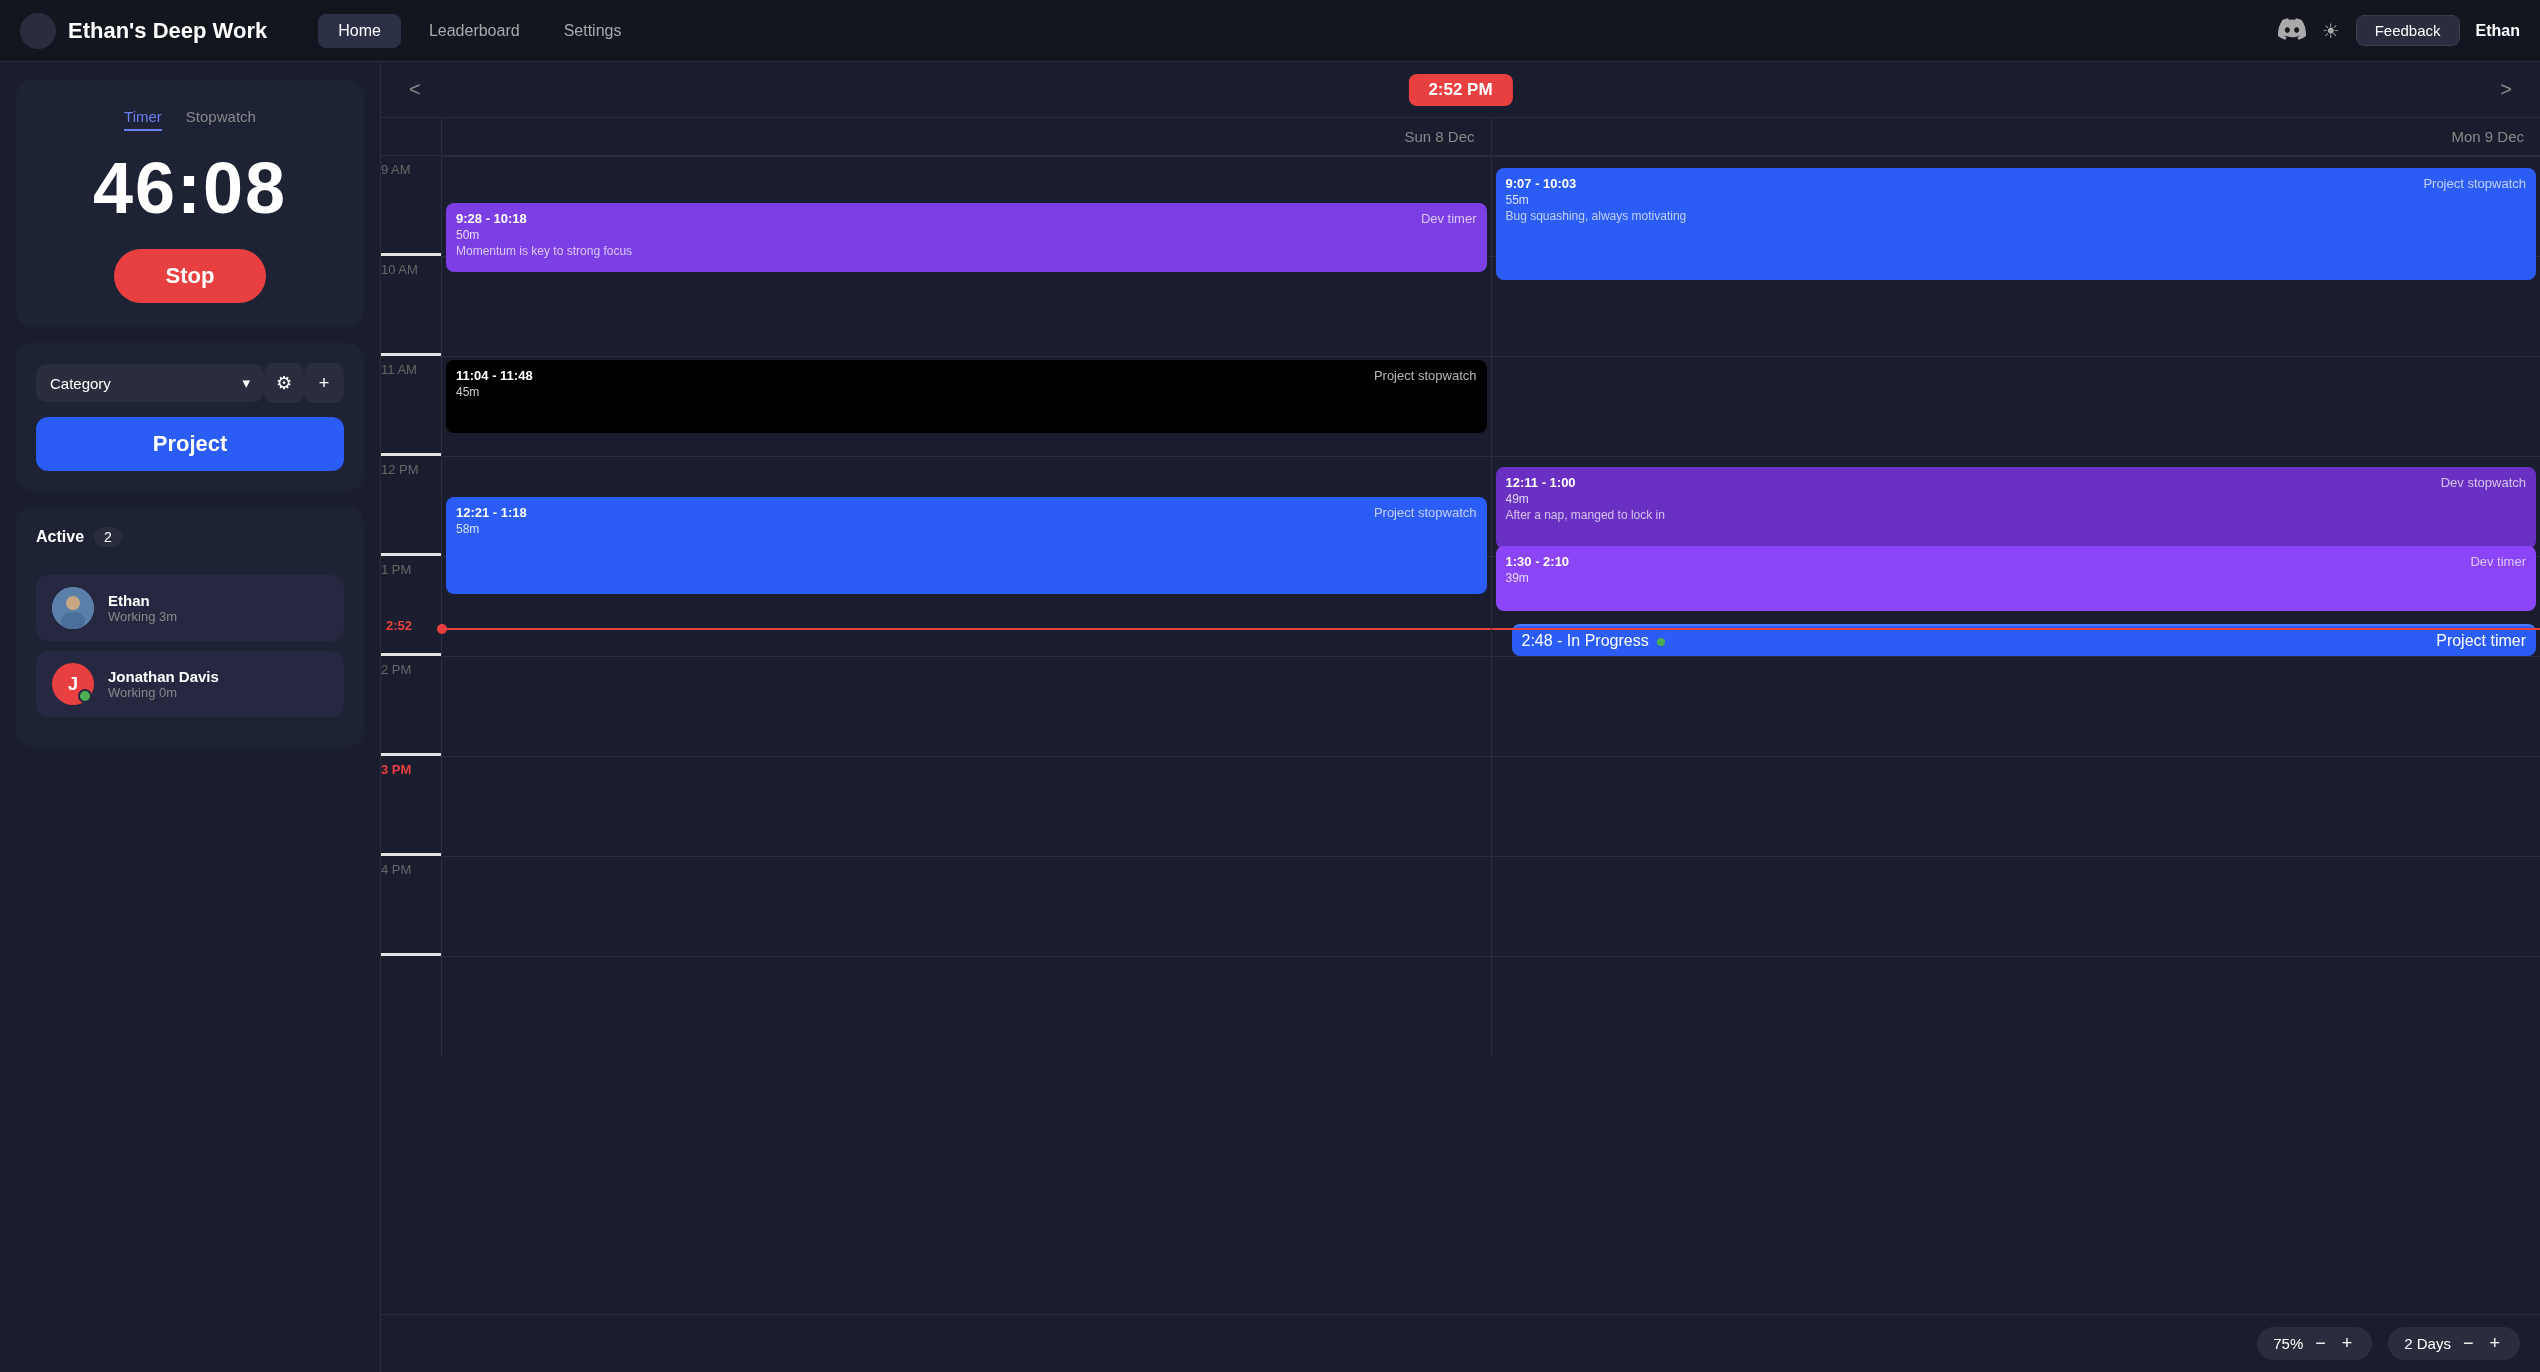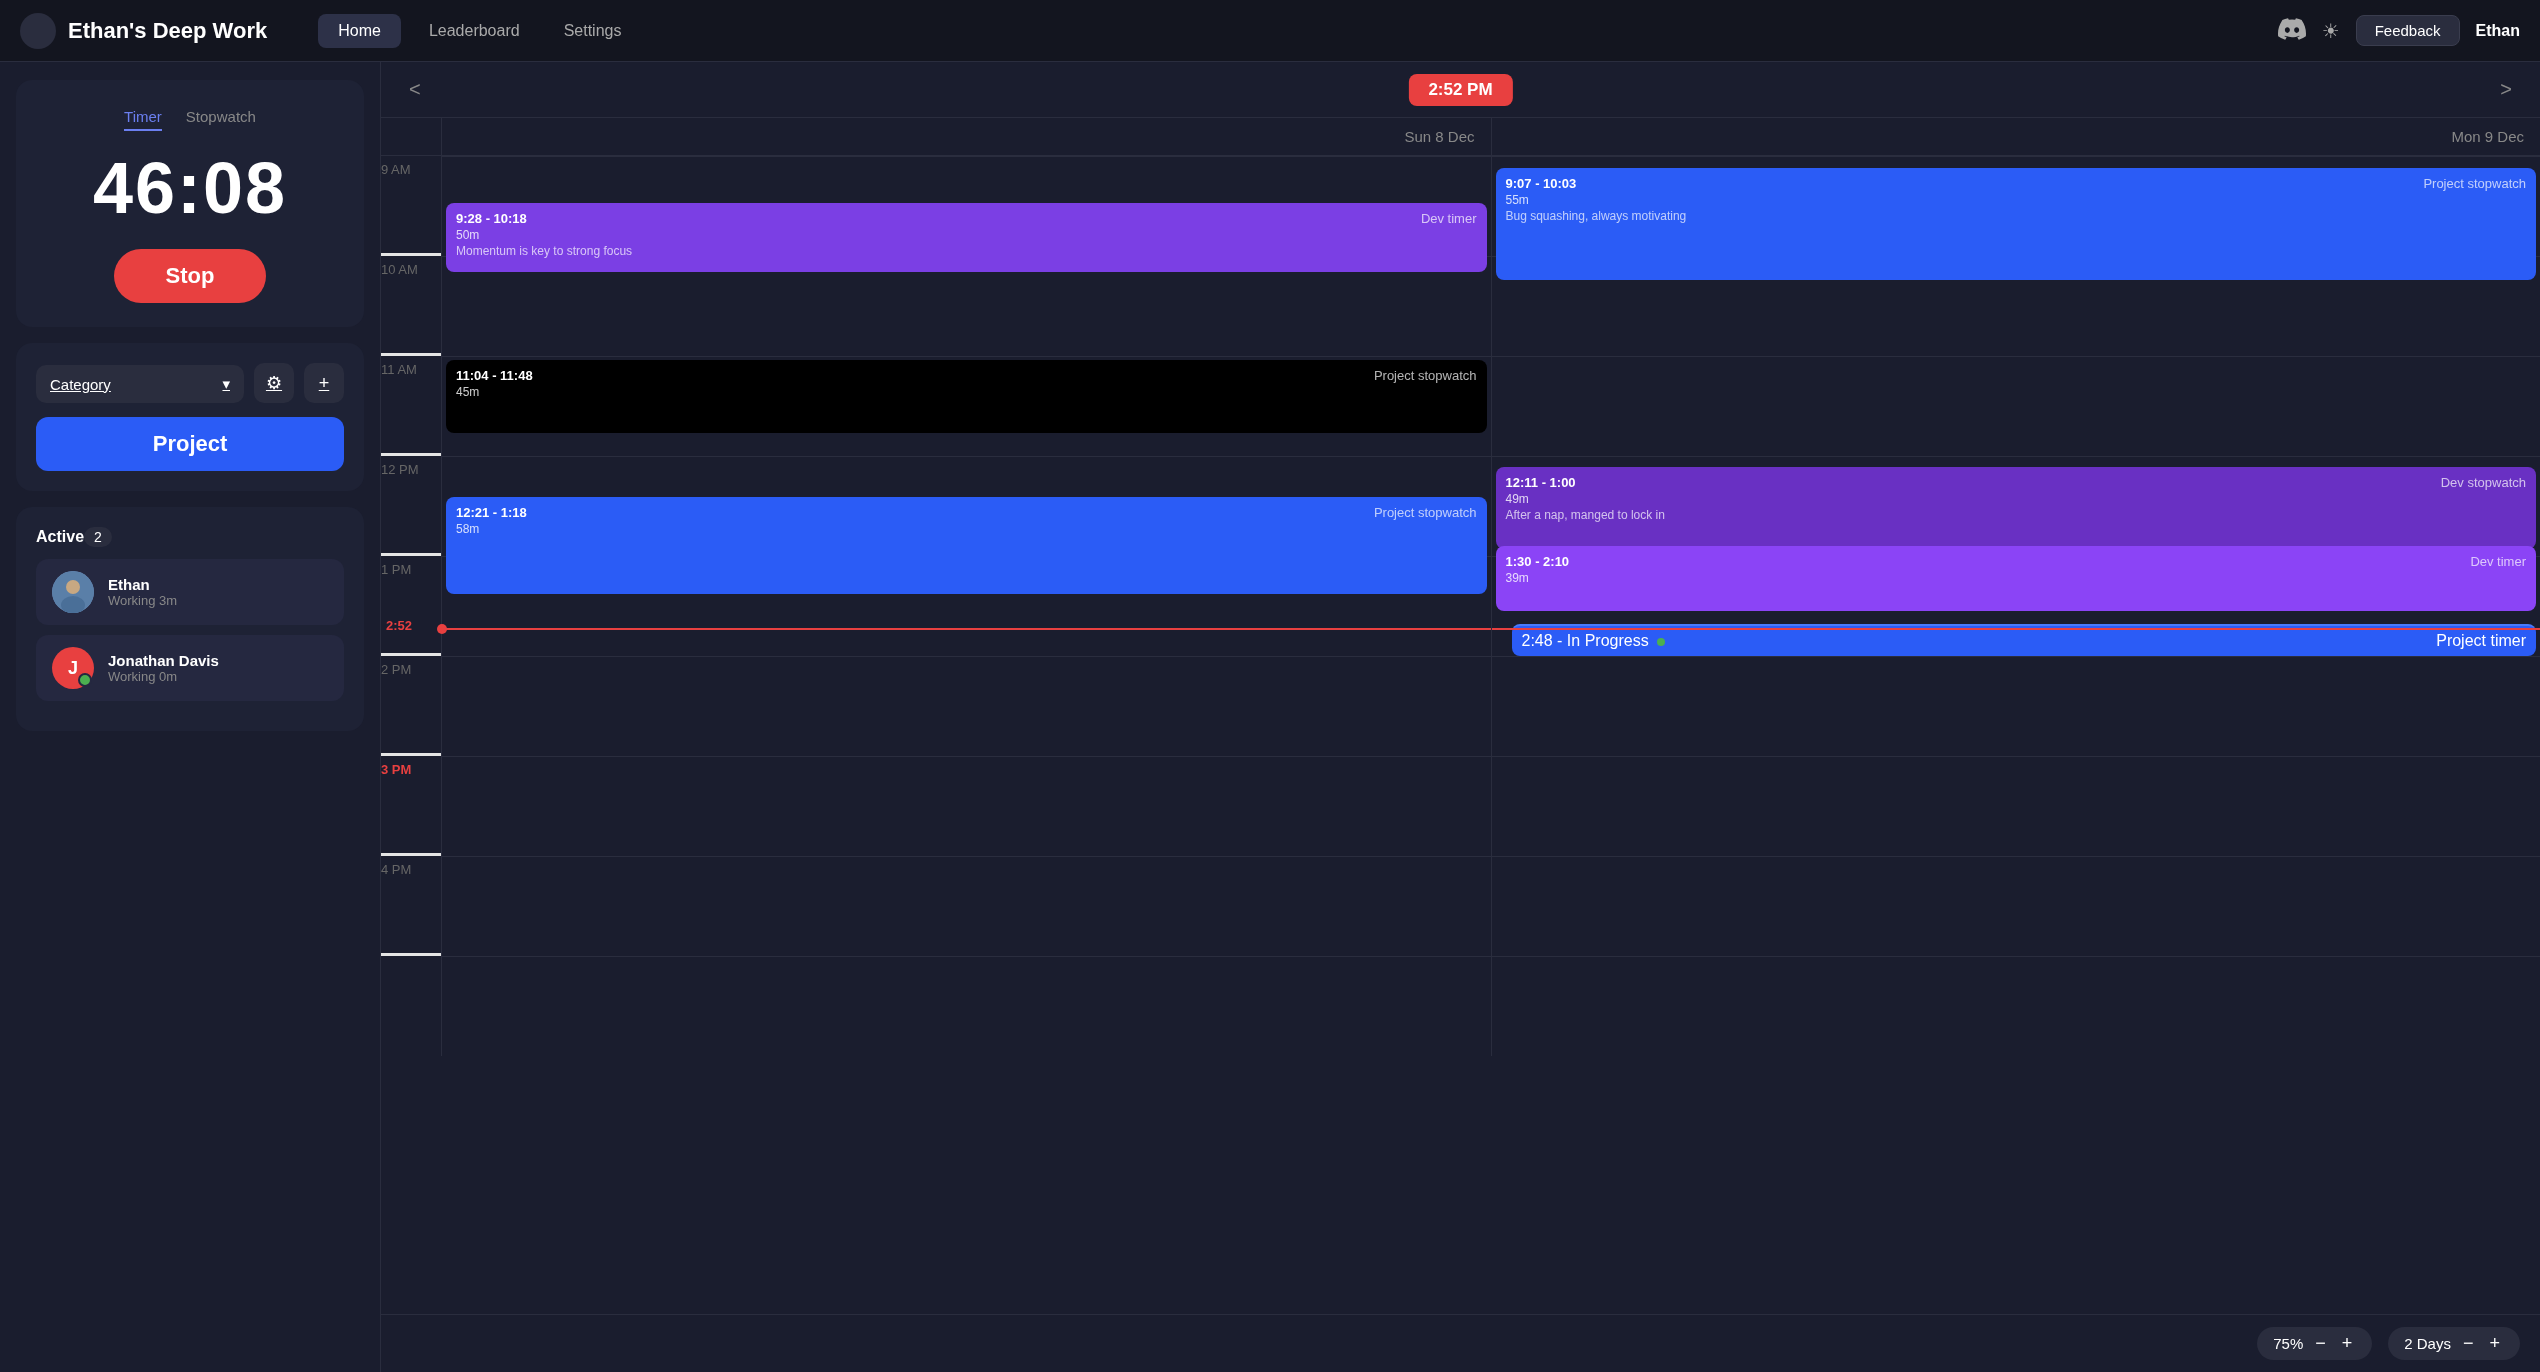--- a/index.html
+++ b/index.html
@@ -140,24 +140,23 @@
     }
 
     
     .category-card {
       background: #1e2235;
       border-radius: 16px;
       padding: 20px;
     }
     .category-row {
       display: flex;
-      gap: 10px;
-      align-items: flex-end;
+      gap: 0;
+      align-items: center;
       margin-bottom: 14px;
-      text-decoration: underline;
     }
     .category-select {
       flex: 1;
       background: #2a2d3e;
       border: none;
       color: #fff;
       padding: 10px 14px;
       border-radius: 10px;
       font-size: 15px;
       cursor: pointer;
@@ -189,21 +188,22 @@
 
     
     .active-card {
       background: #1e2235;
       border-radius: 16px;
       padding: 20px;
     }
     .active-header {
       display: flex;
       align-items: center;
-      margin-bottom: 12px;
+      gap: 10px;
+      margin-bottom: 28px;
     }
     .active-label {
       font-size: 16px;
       font-weight: 600;
     }
     .active-badge {
       background: #2a2d3e;
       border-radius: 20px;
       padding: 2px 10px;
       font-size: 14px;

